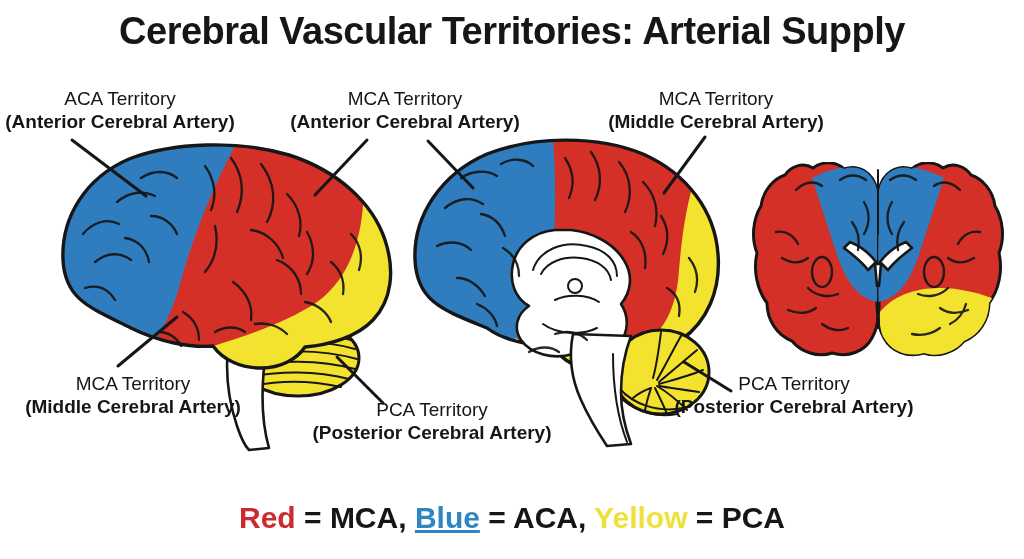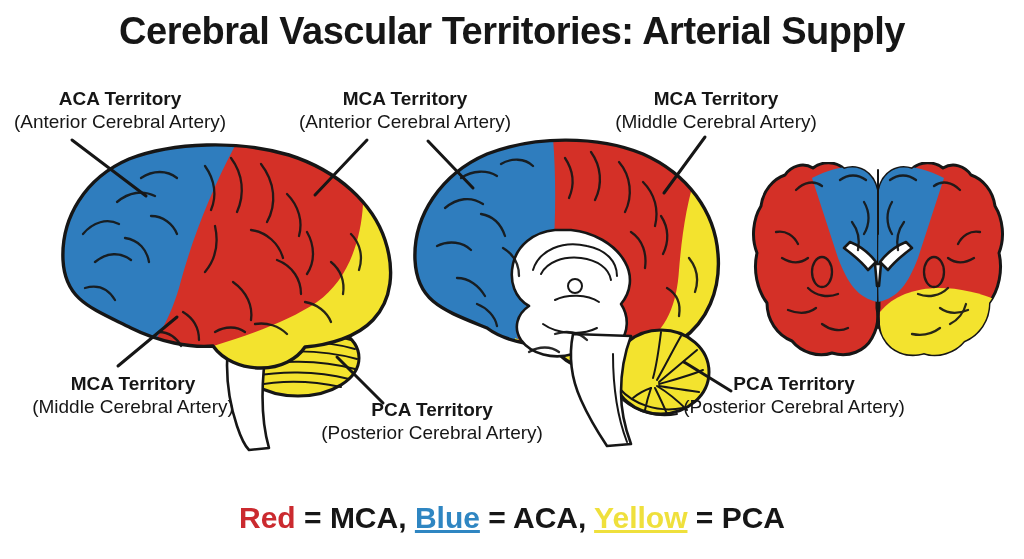--- a/index.html
+++ b/index.html
@@ -6,33 +6,33 @@
     --mca-red:#d43027; --aca-blue:#2f7dbe; --pca-yellow:#f3e32e;
     --ink:#161616; --bg:#ffffff;
     --legend-red:#cb2a2f; --legend-blue:#2f86c2; --legend-yellow:#efe03c;
   }
   html,body{margin:0;padding:0;}
   body{font-family:"Liberation Sans","DejaVu Sans",sans-serif;background:#888;}
   .canvas{position:relative;width:1024px;height:559px;background:var(--bg);overflow:hidden;}
   .title{position:absolute;top:10px;left:0;width:1024px;text-align:center;
          font-size:38px;font-weight:700;letter-spacing:-0.5px;color:var(--ink);}
   .lbl{position:absolute;text-align:center;color:var(--ink);line-height:23px;font-size:19px;}
-  .lbl .l1{font-weight:700;}
-  .lbl .l2{font-weight:400;}
+  .lbl .l1{font-weight:400;}
+  .lbl .l2{font-weight:700;}
   #lbl-aca-tl{left:0px;top:87px;width:240px;}
   #lbl-mca-tm{left:285px;top:87px;width:240px;}
   #lbl-mca-tr{left:596px;top:87px;width:240px;}
   #lbl-mca-bl{left:13px;top:372px;width:240px;}
   #lbl-pca-bm{left:308px;top:398px;width:248px;}
   #lbl-pca-br{left:670px;top:372px;width:248px;}
   .legend{position:absolute;top:501px;left:0;width:1024px;text-align:center;
           font-size:30px;font-weight:700;color:var(--ink);}
   .legend .c-red{color:var(--legend-red);}
   .legend .c-blue{color:var(--legend-blue);text-decoration:underline;}
-  .legend .c-yellow{color:var(--legend-yellow);text-decoration:underline;}
+  .legend .c-yellow{color:var(--legend-yellow);}
   svg{position:absolute;display:block;}
   #leader-lines{left:0;top:0;}
   #fig-lateral{left:55px;top:142px;}
   #fig-sagittal{left:405px;top:138px;}
   #fig-coronal{left:752px;top:162px;}
   .fill-red{fill:var(--mca-red);}
   .fill-blue{fill:var(--aca-blue);}
   .fill-yellow{fill:var(--pca-yellow);}
   .white{fill:#ffffff;stroke:var(--ink);stroke-width:2.6;stroke-linejoin:round;}
   .outline{fill:none;stroke:var(--ink);stroke-width:3.4;stroke-linejoin:round;stroke-linecap:round;}

